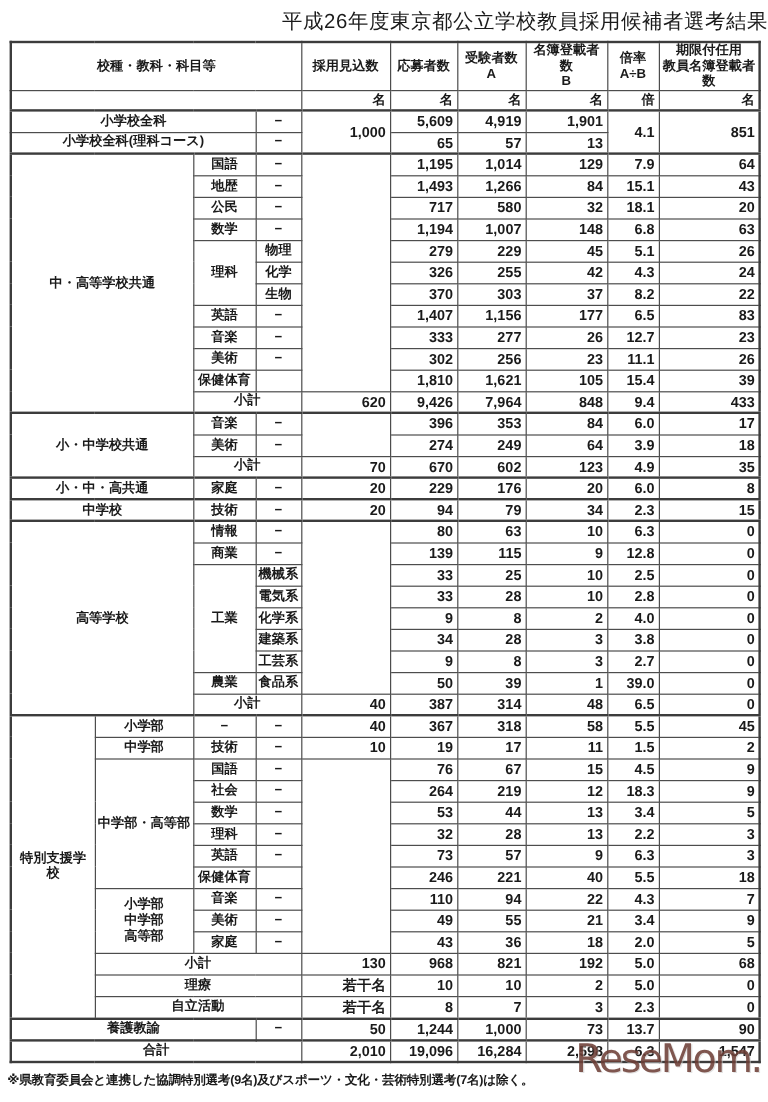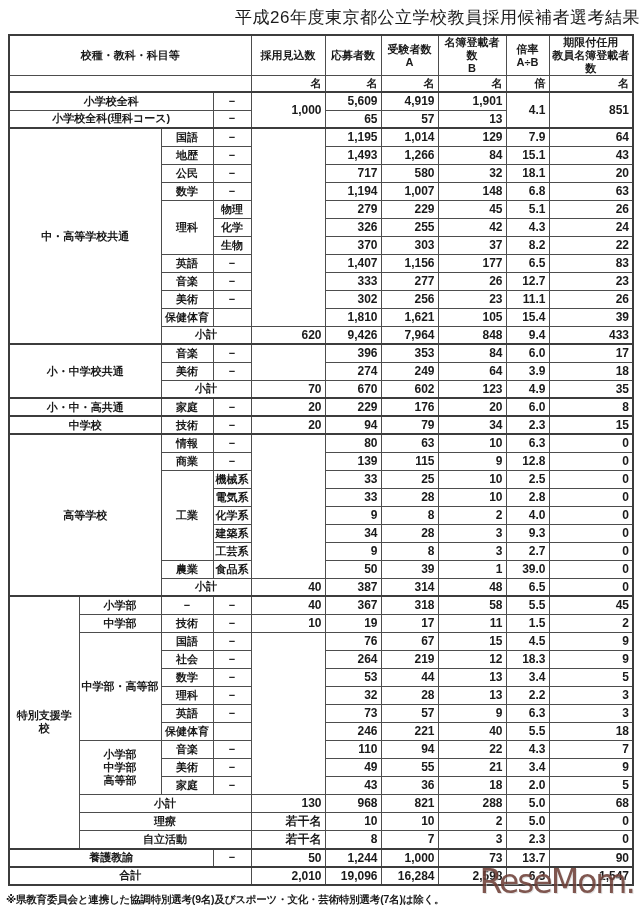--- a/index.html
+++ b/index.html
@@ -291,21 +291,21 @@
           <td class="n">8</td>
           <td class="n">2</td>
           <td class="n">4.0</td>
           <td class="n">0</td>
         </tr>
         <tr>
           <td class="c">建築系</td>
           <td class="n">34</td>
           <td class="n">28</td>
           <td class="n">3</td>
-          <td class="n">9.3</td>
+          <td class="n">3.8</td>
           <td class="n">0</td>
         </tr>
         <tr>
           <td class="c">工芸系</td>
           <td class="n">9</td>
           <td class="n">8</td>
           <td class="n">3</td>
           <td class="n">2.7</td>
           <td class="n">0</td>
         </tr>
@@ -434,21 +434,21 @@
           <td class="n">36</td>
           <td class="n">18</td>
           <td class="n">2.0</td>
           <td class="n">5</td>
         </tr>
         <tr>
           <td colspan="3" class="c">小計</td>
           <td class="n">130</td>
           <td class="n">968</td>
           <td class="n">821</td>
-          <td class="n">288</td>
+          <td class="n">192</td>
           <td class="n">5.0</td>
           <td class="n">68</td>
         </tr>
         <tr>
           <td colspan="3" class="c">理療</td>
           <td class="n">若干名</td>
           <td class="n">10</td>
           <td class="n">10</td>
           <td class="n">2</td>
           <td class="n">5.0</td>

